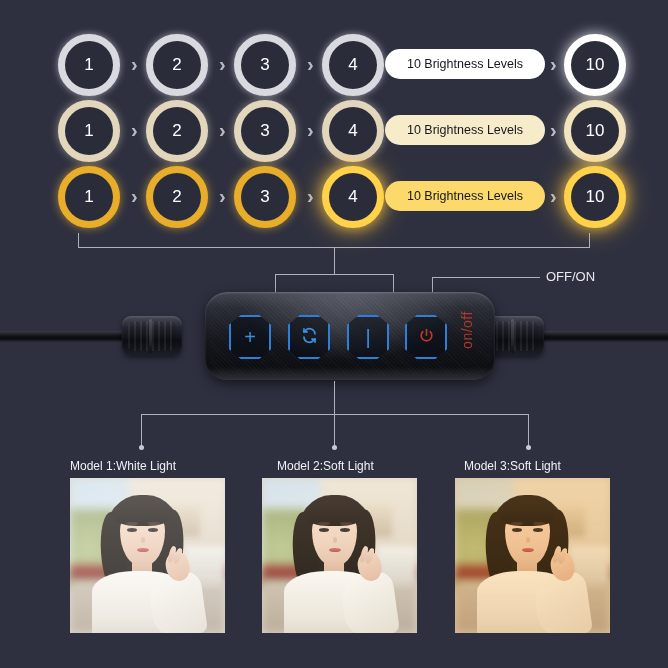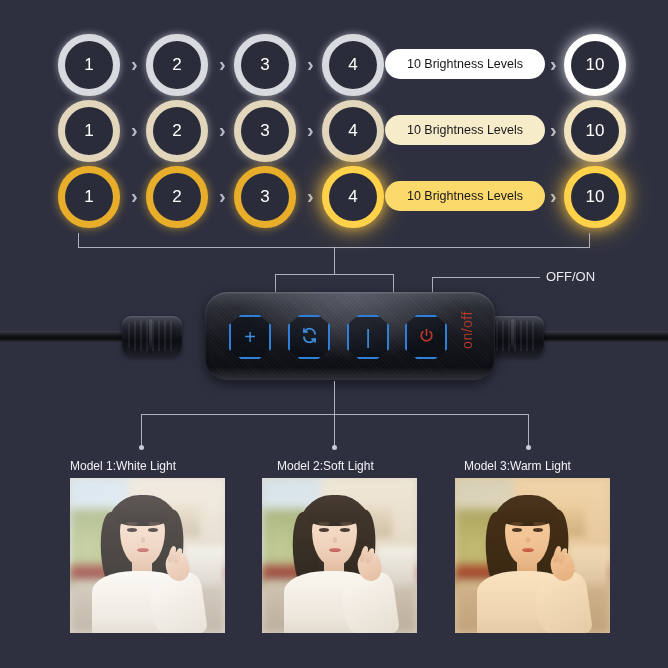--- a/index.html
+++ b/index.html
@@ -381,21 +381,21 @@
   <div class="ln lh" style="left:141px; top:414px; width:388px"></div>
   <div class="ln lv" style="left:141px; top:414px; height:33px"></div>
   <div class="ln lv" style="left:334px; top:414px; height:33px"></div>
   <div class="ln lv" style="left:528px; top:414px; height:33px"></div>
   <div class="dot" style="left:139px; top:445px"></div>
   <div class="dot" style="left:332px; top:445px"></div>
   <div class="dot" style="left:526px; top:445px"></div>
 
   <div class="model-label" style="left:70px">Model 1:White Light</div>
   <div class="model-label" style="left:277px">Model 2:Soft Light</div>
-  <div class="model-label" style="left:464px">Model 3:Warm Light</div>
+  <div class="model-label" style="left:464px">Model 3:Soft Light</div>
 
   <div class="photo" id="photo-1">
     <div class="ph-scene">
       <div class="ph-bg">
         <div class="sky"></div>
           <div class="green"></div>
           <div class="wall"></div>
         <div class="sign"></div>
           <div class="redbar"></div>
           <div class="floor"></div>

